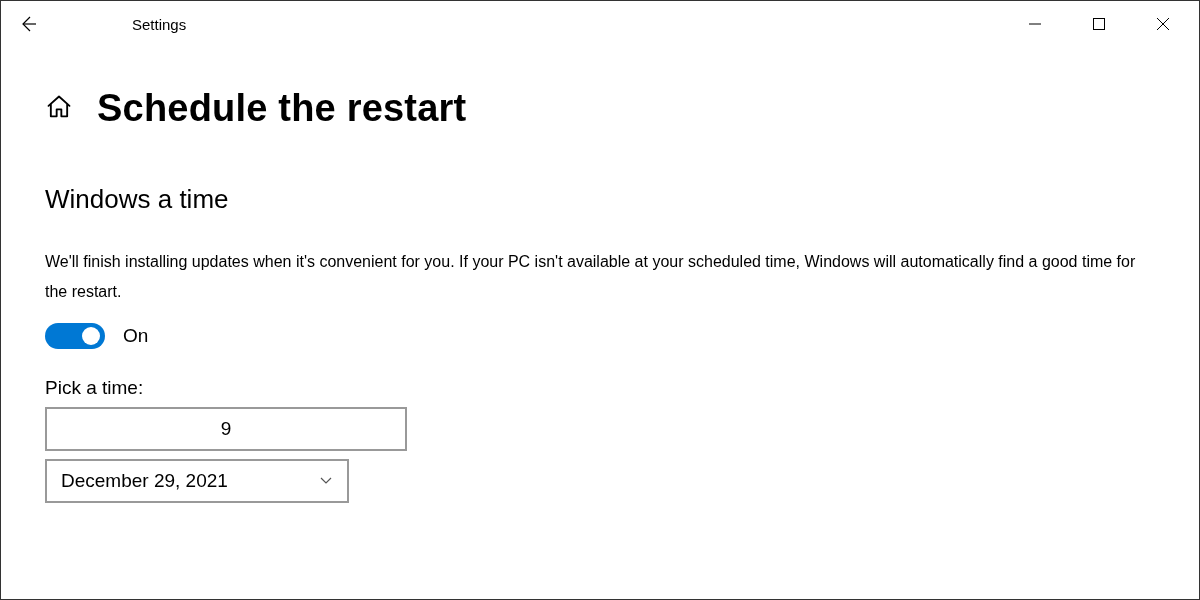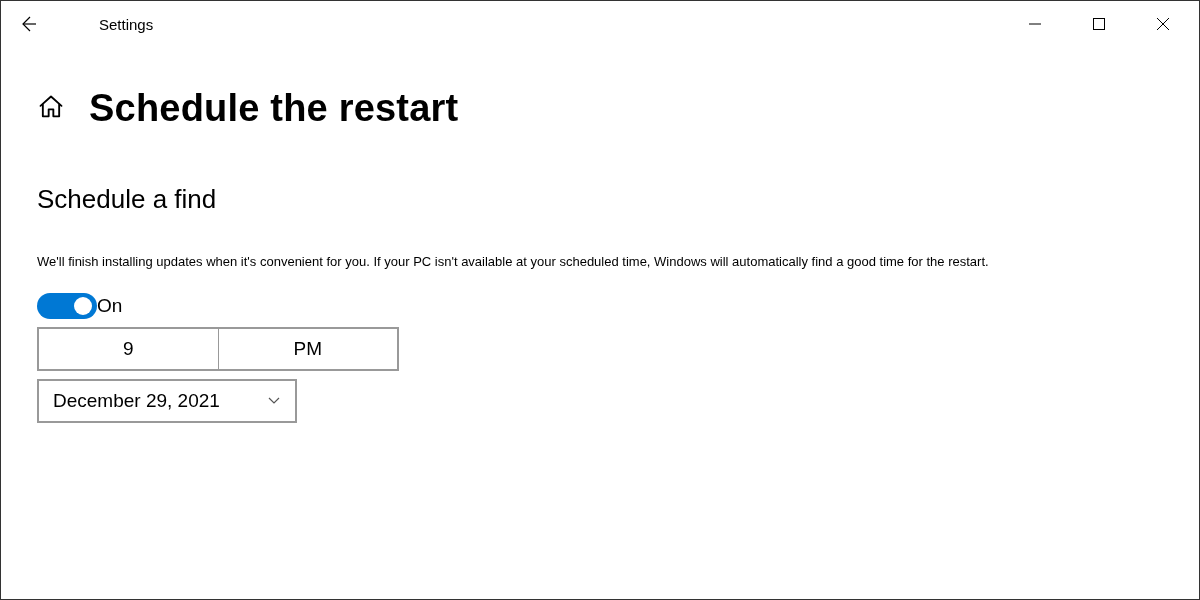--- a/index.html
+++ b/index.html
@@ -10,20 +10,21 @@
       width: 1200px;
       height: 600px;
       border: 1px solid #333;
       overflow: hidden;
     }
     .titlebar {
       display: flex;
       align-items: center;
       height: 46px;
       padding: 0 4px;
+      gap: 33px;
     }
     .back-btn {
       width: 46px;
       height: 46px;
       display: flex;
       align-items: center;
       justify-content: center;
       cursor: pointer;
     }
     .title {
@@ -36,46 +37,48 @@
     .win-btn {
       width: 64px;
       height: 46px;
       display: flex;
       align-items: center;
       justify-content: center;
       cursor: pointer;
     }
     .content {
       padding: 16px 36px 0 36px;
+      margin-left: 8px;
     }
     .page-header {
       display: flex;
       align-items: center;
       gap: 24px;
       margin-top: 24px;
     }
     .page-title {
       font-size: 38px;
       font-weight: 600;
       letter-spacing: 0.2px;
     }
     .section-title {
       font-size: 26px;
       font-weight: 400;
       margin-top: 54px;
     }
     .description {
-      font-size: 13px;
+      font-size: 16px;
       line-height: 30px;
       margin-top: 32px;
       max-width: 1100px;
     }
     .toggle-row {
       display: flex;
       align-items: center;
+      gap: 18px;
       margin-top: 16px;
     }
     .toggle {
       width: 60px;
       height: 26px;
       border-radius: 13px;
       background: #0078d4;
       position: relative;
       cursor: pointer;
     }
@@ -110,21 +113,21 @@
       font-size: 19px;
       border-right: 1px solid #999;
       cursor: pointer;
     }
     .time-cell:last-child { border-right: none; }
     .day-picker {
       display: flex;
       align-items: center;
       margin-top: 8px;
       border: 2px solid #999;
-      width: 260px;
+      width: 304px;
       height: 44px;
       padding: 0 14px;
       cursor: pointer;
       font-size: 19px;
     }
     .day-picker .chev {
       margin-left: auto;
     }
   </style>
 </head>
@@ -162,34 +165,34 @@
   <div class="page-header">
     <div>
       <svg width="28" height="28" viewBox="0 0 24 24" fill="none" stroke="#000" stroke-width="1.6" stroke-linejoin="round" stroke-linecap="round">
         <path d="M3 11 L12 3 L21 11"></path>
         <path d="M5 10 V20 H10 V14 H14 V20 H19 V10"></path>
       </svg>
     </div>
     <h1 class="page-title">Schedule the restart</h1>
   </div>
 
-  <h2 class="section-title">Schedule a find</h2>
+  <h2 class="section-title">Windows a time</h2>
 
   <p class="description">We'll finish installing updates when it's convenient for you. If your PC isn't available at your scheduled time, Windows will automatically find a good time for the restart.</p>
 
   <div class="toggle-row">
     <div class="toggle">
       <div class="toggle-knob"></div>
     </div>
     <span class="toggle-label">On</span>
   </div>
 
+  <div class="field-label">Pick a time:</div>
   <div class="time-picker">
     <div class="time-cell">9</div>
-    <div class="time-cell">PM</div>
   </div>
 
   <div class="day-picker">
     <span>December 29, 2021</span>
     <span class="chev">
       <svg width="14" height="14" viewBox="0 0 14 14" fill="none" stroke="#555" stroke-width="1.2">
           <path d="M2 5 L7 10 L12 5"></path>
         </svg>
     </span>
   </div>

